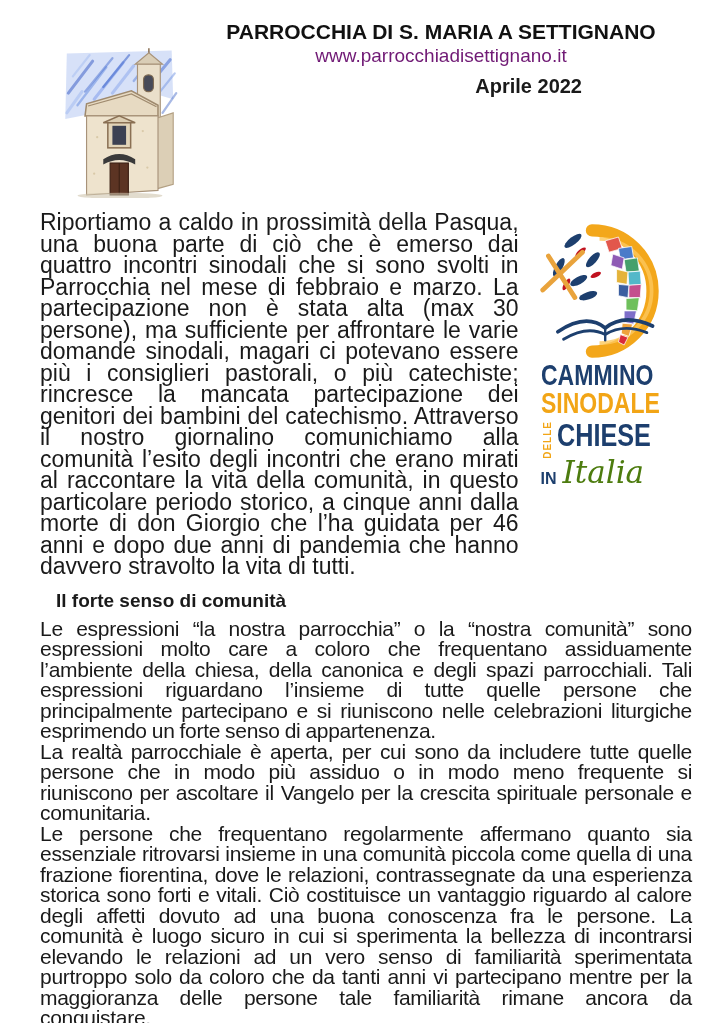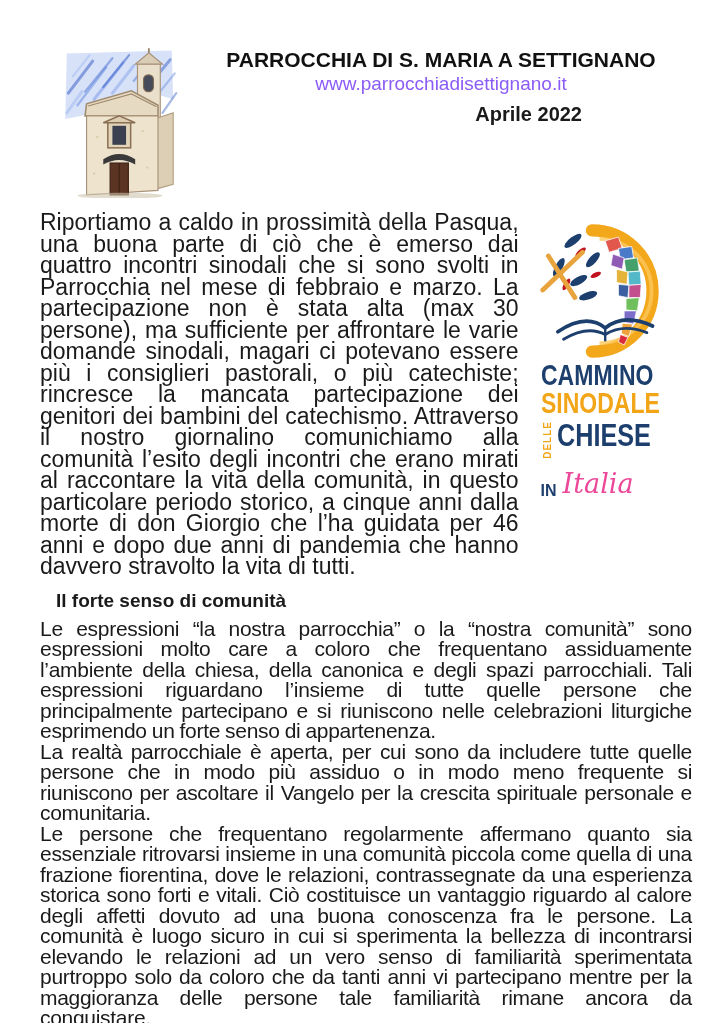--- a/index.html
+++ b/index.html
@@ -11,23 +11,23 @@
     background:#ffffff;
     font-family:"Liberation Sans", sans-serif;
     color:#1a1a1a;
     padding:0 32px 0 40px;
     overflow:hidden;
   }
 
   
   .header { position:relative; height:212px; }
   .church-art { position:absolute; left:4px; top:46px; width:152px; height:152px; }
-  .header-right { margin-left:150px; width:502px; padding-top:48px; text-align:center; }
+  .header-right { margin-left:150px; width:502px; padding-top:20px; text-align:center; }
   .parish-name { font-size:21px; font-weight:bold; line-height:23px; letter-spacing:0; color:#111; }
-  .website { font-size:19px; line-height:21px; margin-top:2px; color:#8b5cf6; }
+  .website { font-size:19px; line-height:21px; margin-top:2px; color:#701a75; }
   .masthead-wrap { height:84px; margin-top:6px; }
   .masthead {
     display:inline-block;
     font-weight:bold;
     font-size:100px;
     line-height:80px;
     letter-spacing:-2px;
     white-space:nowrap;
     color:#c4e7f2;
     -webkit-text-stroke:3px #20242c;
@@ -46,23 +46,23 @@
 
   .synod-text { width:160px; padding-left:12px; }
   .synod-w1 { color:#1d3f6e; font-weight:bold; font-size:25px; line-height:27px; letter-spacing:0; transform:scale(0.92,1.15); transform-origin:0 50%; }
   .synod-w2 { color:#f2a516; font-weight:bold; font-size:25px; line-height:29px; transform:scale(0.92,1.15); transform-origin:0 50%; }
   .synod-row { display:flex; align-items:stretch; margin-top:3px; }
   .synod-delle {
     color:#f2a516; font-weight:bold; font-size:10px; letter-spacing:1px;
     writing-mode:vertical-rl; transform:rotate(180deg); line-height:14px; margin-right:2px;
   }
   .synod-chiese { color:#1d3f6e; font-weight:bold; font-size:28px; line-height:30px; transform:scale(0.9,1.15); transform-origin:0 50%; }
-  .synod-row2 { display:flex; align-items:center; margin-top:12px; }
+  .synod-row2 { display:flex; align-items:center; margin-top:0; }
   .synod-in { color:#1d3f6e; font-weight:bold; font-size:16px; line-height:20px; margin-top:10px; }
-  .synod-italia { color:#ec4899; font-family:"DejaVu Serif", serif; font-style:italic; font-size:27px; line-height:34px; margin-left:6px; margin-top:-4px; }
+  .synod-italia { color:#4d7c0f; font-family:"DejaVu Serif", serif; font-style:italic; font-size:31px; line-height:34px; margin-left:6px; margin-top:-4px; }
 
   .section-heading { font-size:19px; font-weight:bold; margin:12px 16px 7px; }
   .body-par { font-size:21px; line-height:20.5px; text-align:justify; letter-spacing:-0.3px; word-spacing:-0.5px; }
 </style>
 </head>
 <body>
 
 <div class="page">
 
   <div class="header">

